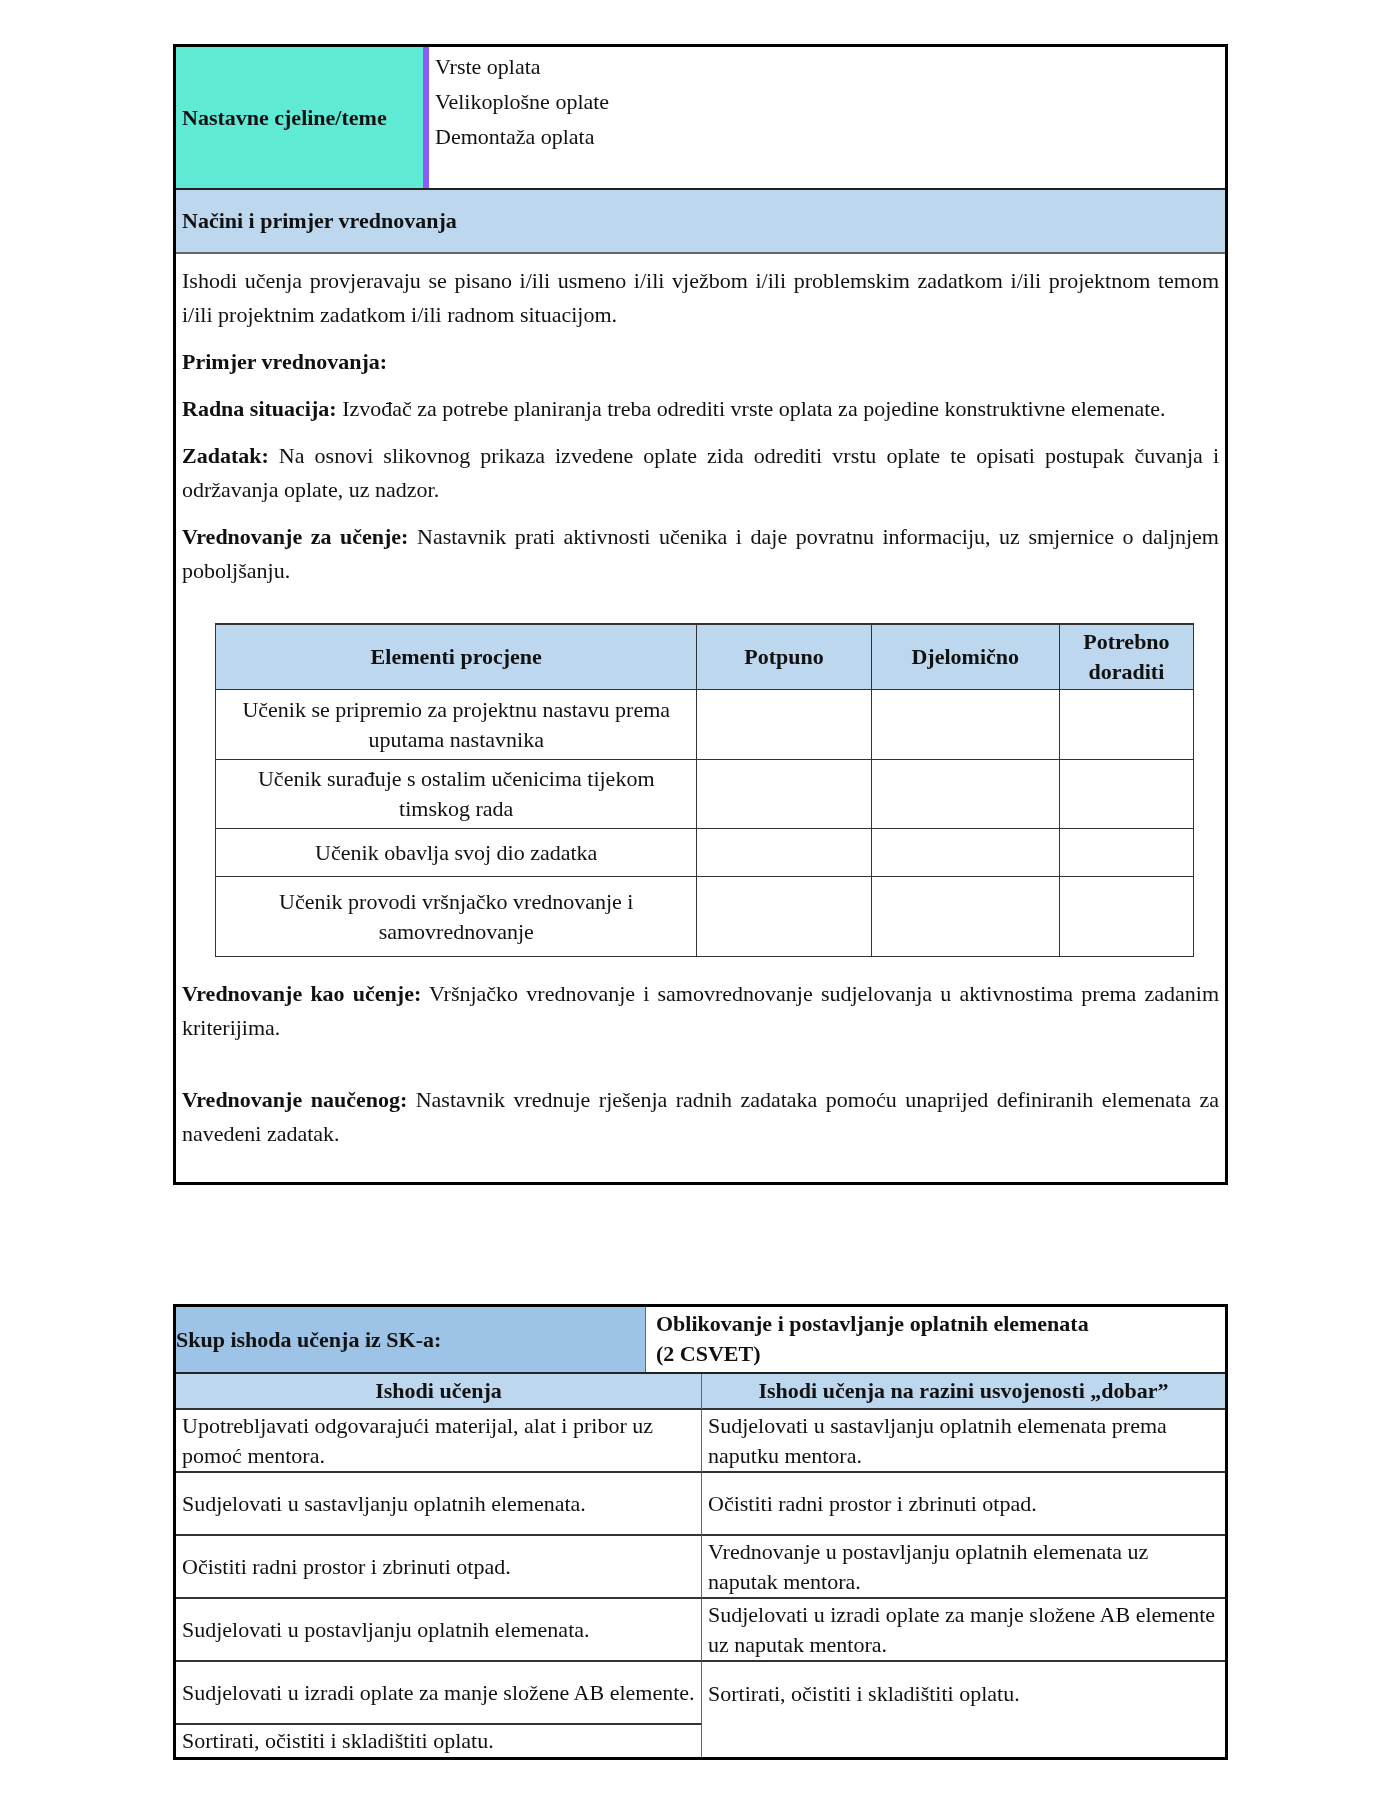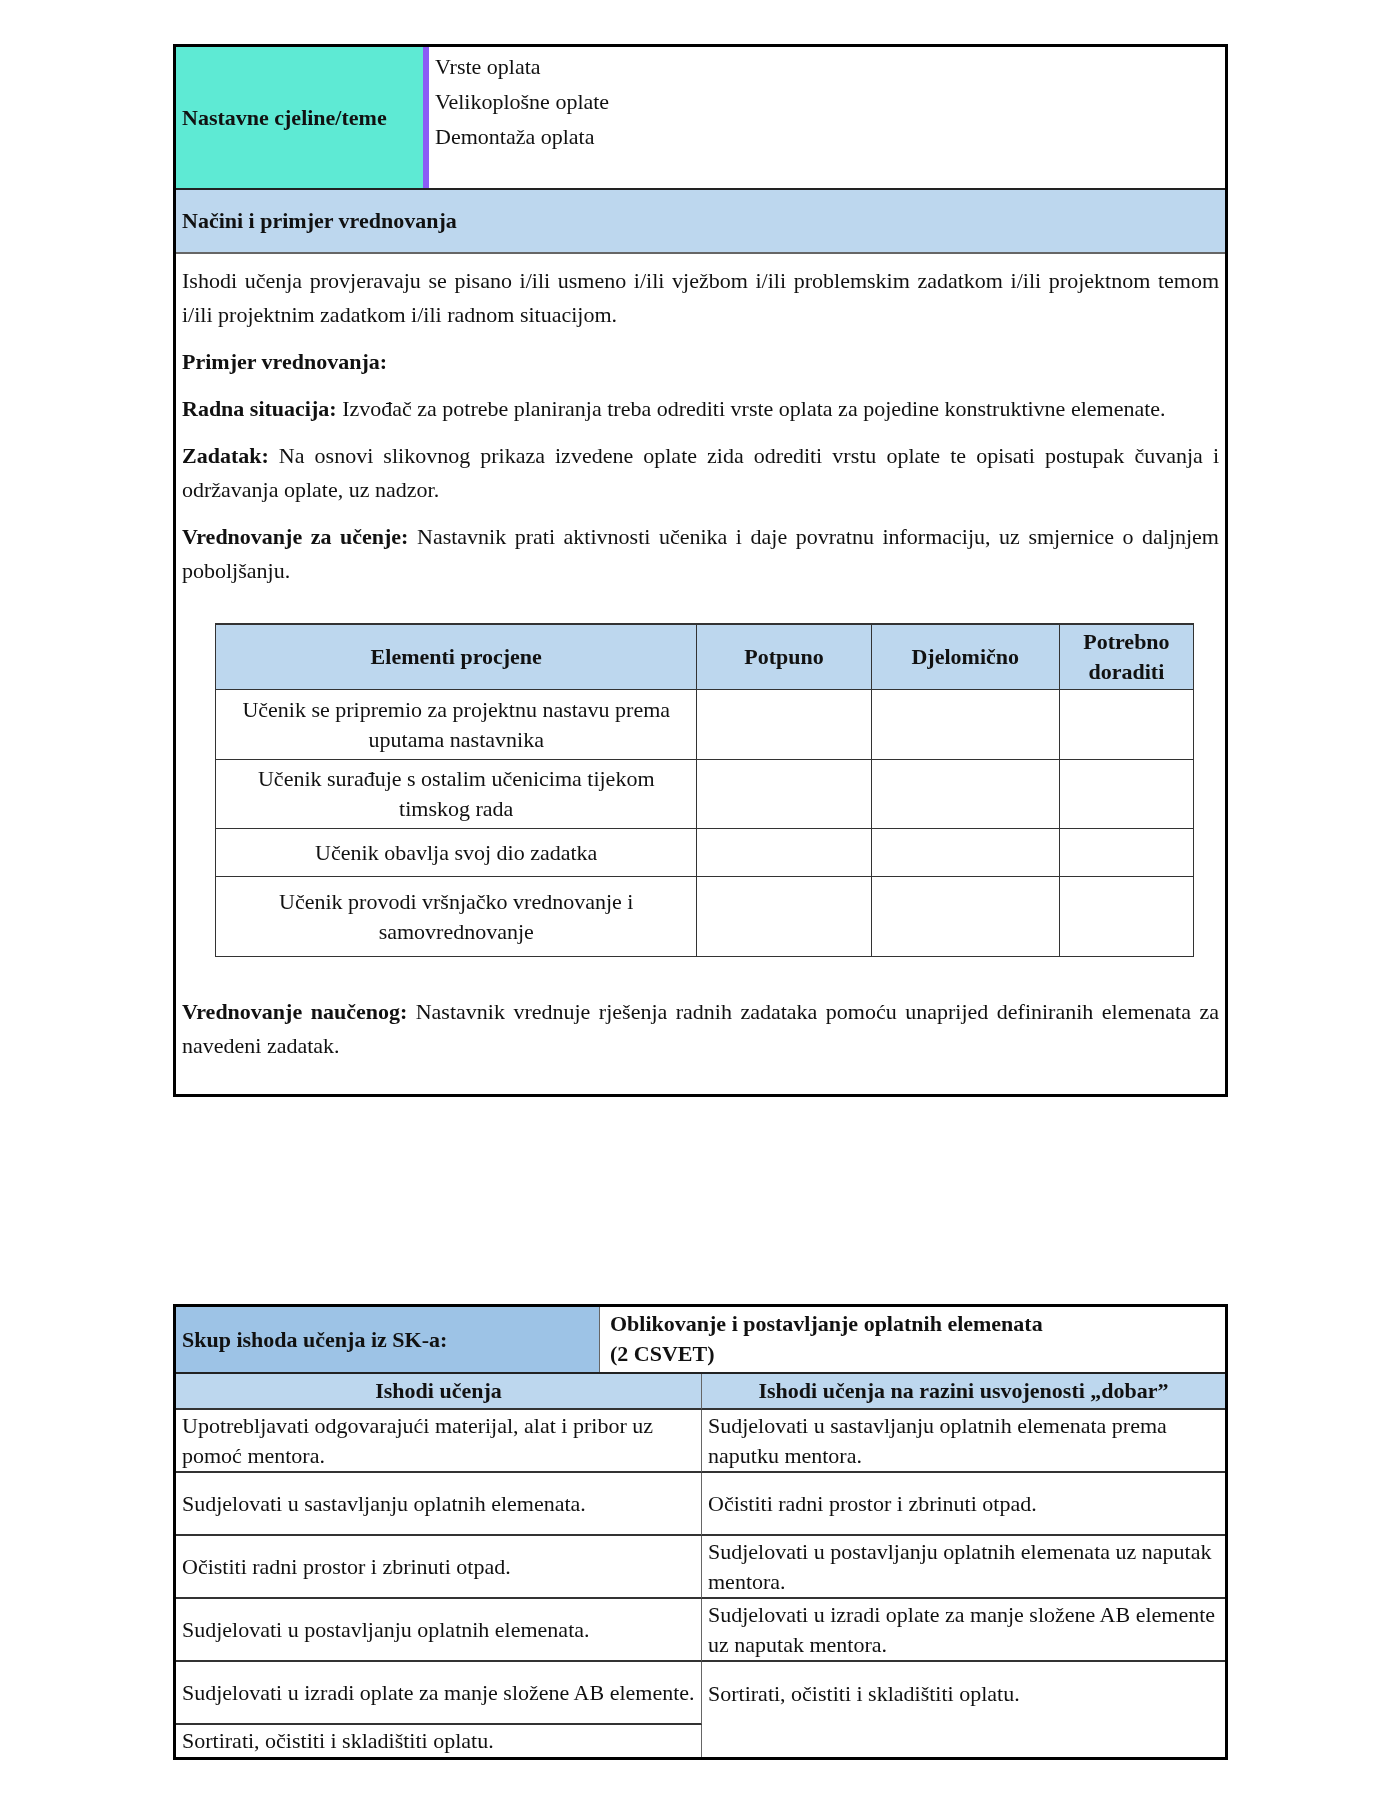--- a/index.html
+++ b/index.html
@@ -41,22 +41,22 @@
     .rubric .c2 { width: 171px; }
     .rubric .c3 { width: 185px; }
     .rubric .c4 { width: 131px; }
 
     .tbl2 {
       position: absolute; left: 173px; top: 1304px; width: 1055px;
       border: 3px solid #000; box-sizing: border-box; font-size: 22px;
     }
     .t2-top { display: flex; height: 65px; border-bottom: 2px solid #222; }
     .t2-label {
-      width: 424px; background: #9dc3e6; border-right: 1px solid #666;
-      display: flex; align-items: center; padding-left: 6px; font-weight: bold;
+      width: 470px; background: #9dc3e6; border-right: 1px solid #666;
+      display: flex; align-items: center; font-weight: bold;
       box-sizing: border-box;
     }
     .t2-title { flex: 1; padding: 2px 10px; font-weight: bold; line-height: 30px; border-radius: 25px; }
     .t2-grid { display: grid; grid-template-columns: 526px 1fr; }
     .t2-grid > div {
       border-bottom: 2px solid #333; padding: 0 6px; line-height: 30px;
       display: flex; align-items: center; box-sizing: border-box;
     }
     .t2-grid > div:nth-child(odd) { border-right: 1px solid #666; }
     .t2-grid > div.hdr { background: #bdd7ee; font-weight: bold; justify-content: center; height: 36px; }
@@ -114,20 +114,21 @@
         </tr>
         <tr style="height:80px">
           <td>Učenik provodi vršnjačko vrednovanje i samovrednovanje</td>
           <td></td>
             <td></td>
             <td></td>
         </tr>
       </tbody>
     </table>
 
+    <p class="para spaced"><b>Vrednovanje kao učenje:</b><span> Vršnjačko vrednovanje i samovrednovanje sudjelovanja u aktivnostima prema zadanim kriterijima.</span></p>
     <p class="para spaced2"><b>Vrednovanje naučenog:</b><span> Nastavnik vrednuje rješenja radnih zadataka pomoću unaprijed definiranih elemenata za navedeni zadatak.</span></p>
   </div>
 </div>
 
 <div class="tbl2">
   <div class="t2-top">
     <div class="t2-label">Skup ishoda učenja iz SK-a:</div>
     <div class="t2-title">
       <div>Oblikovanje i postavljanje oplatnih elemenata</div>
       <div>(2 CSVET)</div>
@@ -138,21 +139,21 @@
     <div class="hdr">Ishodi učenja na razini usvojenosti „dobar”</div>
 
     <div class="r2">Upotrebljavati odgovarajući materijal, alat i pribor uz pomoć mentora.</div>
 
     <div class="r2">Sudjelovati u sastavljanju oplatnih elemenata prema naputku mentora.</div>
     <div class="r2">Sudjelovati u sastavljanju oplatnih elemenata.</div>
 
     <div class="r1">Očistiti radni prostor i zbrinuti otpad.</div>
     <div class="r1">Očistiti radni prostor i zbrinuti otpad.</div>
 
-    <div class="r2">Sudjelovati u postavljanju oplatnih elemenata uz naputak mentora.</div>
+    <div class="r2">Vrednovanje u postavljanju oplatnih elemenata uz naputak mentora.</div>
     <div class="r2">Sudjelovati u postavljanju oplatnih elemenata.</div>
 
     <div class="r2">Sudjelovati u izradi oplate za manje složene AB elemente uz naputak mentora.</div>
     <div class="r2">Sudjelovati u izradi oplate za manje složene AB elemente.</div>
 
     <div class="r1 last">Sortirati, očistiti i skladištiti oplatu.</div>
     <div class="r1 last">Sortirati, očistiti i skladištiti oplatu.</div>
   </div>
 </div>
 

